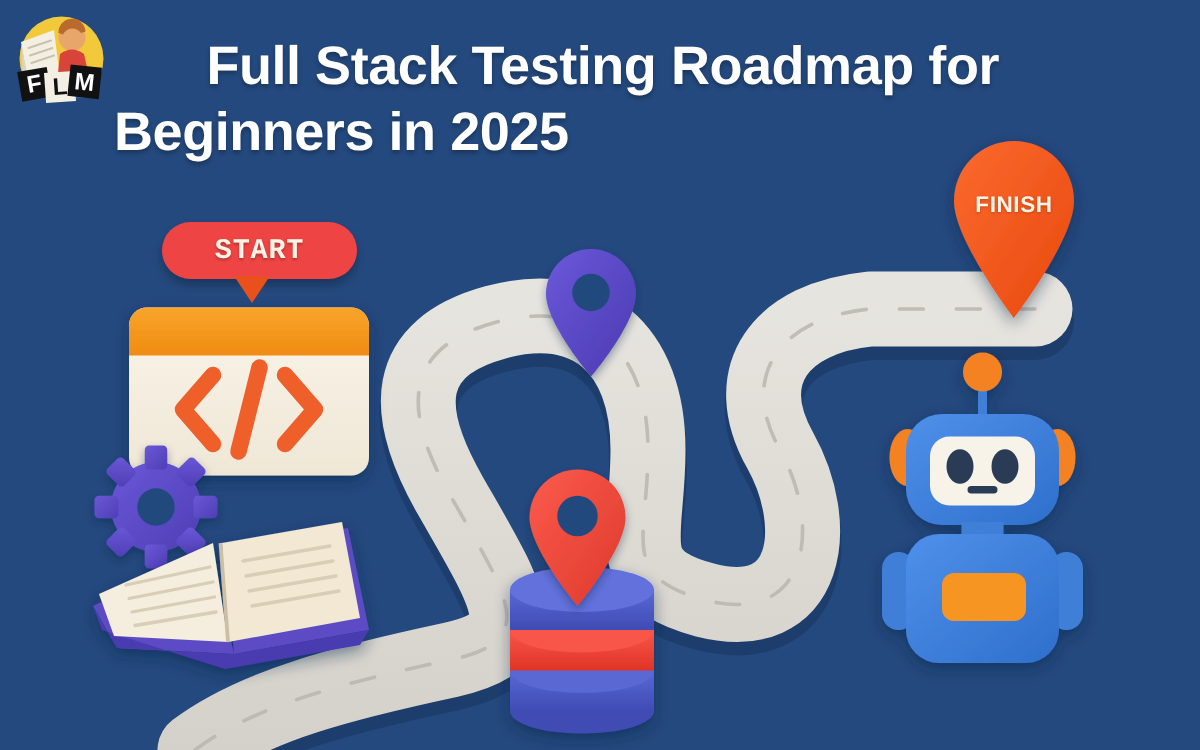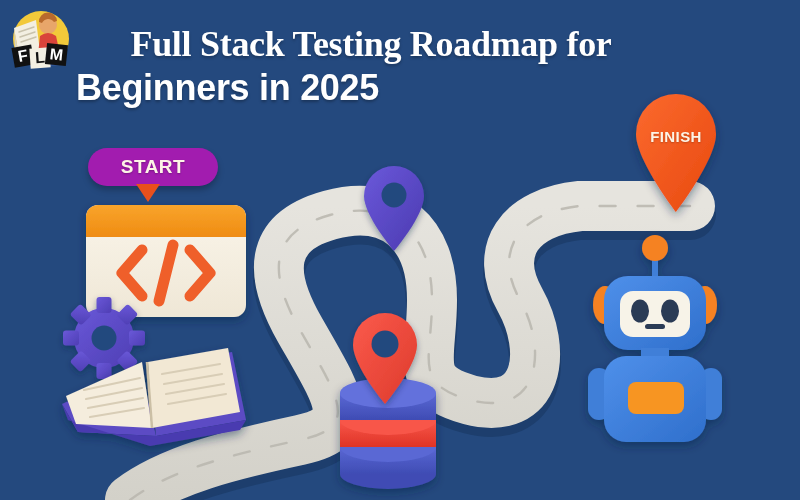--- a/index.html
+++ b/index.html
@@ -16,28 +16,29 @@
   #logo { position:absolute; left:6px; top:8px; width:70px; height:64px; }
 
   
   #title {
     position:absolute; left:76px; top:22px; width:590px;
     color:#ffffff; font-size:36px; font-weight:bold;
     line-height:44px; text-align:center; letter-spacing:-0.3px;
     text-shadow:0 2px 3px rgba(0,0,0,.28);
   }
   #title .ln { display:block; white-space:nowrap; }
-  #title .ln1 { text-align:center;font-family:Liberation Serif, serif; }
+  #title .ln1 { text-align:right; }
   #title .ln2 { text-align:left; padding-right:60px; }
 
   
   #start-badge {
-    position:absolute; left:88px; top:148px; width:130px; height:38px;
-    background:#a21caf; border-radius:19px;
+    position:absolute; left:108px; top:148px; width:130px; height:38px;
+    background:#ef4444; border-radius:19px;
     box-shadow:0 4px 6px rgba(0,0,0,.25);
+    font-family:Liberation Mono, monospace;
   }
   #start-badge .lbl {
     position:absolute; inset:0;
     display:flex; align-items:center; justify-content:center;
     color:#fdf4e6; font-size:19px; font-weight:bold; letter-spacing:.5px;
     text-shadow:0 1px 2px rgba(0,0,0,.25);
   }
   #start-badge .tail {
     position:absolute; left:48px; top:36px;
     width:0; height:0;

